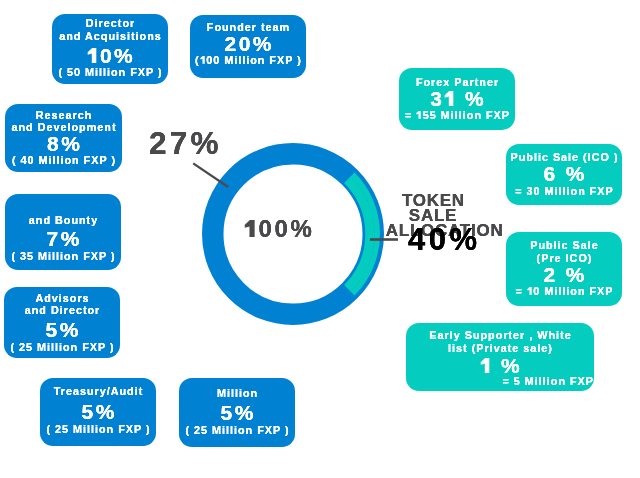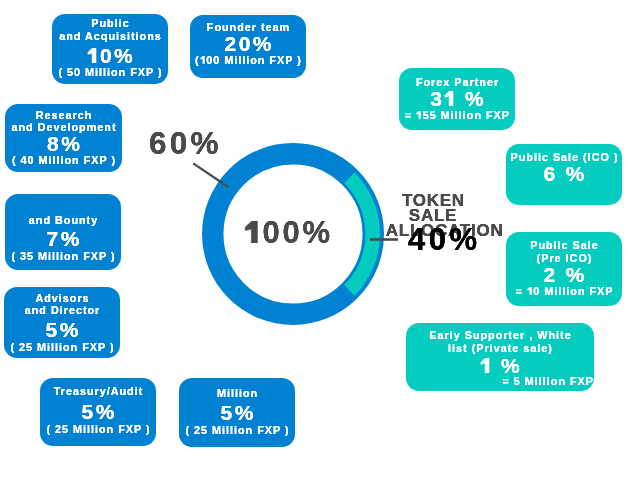--- a/index.html
+++ b/index.html
@@ -9,21 +9,21 @@
   #stage{position:relative;width:640px;height:478px;}
   .card{position:absolute;border-radius:13px;color:#fff;text-align:center;
         font-weight:bold;overflow:visible;}
   .card .ln{position:absolute;left:0;width:100%;white-space:nowrap;}
   .card .ttl{font-size:10.8px;letter-spacing:1px;text-indent:1px;line-height:12.6px;}
   .card .pct{font-size:21px;letter-spacing:2.4px;text-indent:2.4px;line-height:21px;}
   .card .amt{font-size:10.8px;letter-spacing:1px;text-indent:1px;line-height:12.6px;}
   .blue{background:#0081d1;}
   .teal{background:#04cdc0;}
   .donutwrap{position:absolute;left:202px;top:143px;width:182px;height:182px;}
-  .center100{position:absolute;left:244px;top:215px;color:#4a4a4c;font-weight:bold;font-size:31px;letter-spacing:2.7px;white-space:nowrap;}
+  .center100{position:absolute;left:244px;top:215px;color:#4a4a4c;font-weight:bold;font-size:24px;letter-spacing:2.7px;white-space:nowrap;}
   .lbl60{position:absolute;left:149px;top:125px;color:#4a4a4c;font-weight:bold;font-size:31.5px;letter-spacing:3.2px;white-space:nowrap;}
   .lbl40{position:absolute;left:408px;top:222px;color:#000000;font-weight:bold;font-size:31px;letter-spacing:3.5px;white-space:nowrap;}
   .one{display:inline-block;vertical-align:baseline;width:0.6em;height:0.716em;}
   .one svg{display:block;width:100%;height:100%;}
   .one svg path{fill:currentColor;stroke:currentColor;stroke-width:14;stroke-linejoin:round;}
   .tsa{position:absolute;left:385px;top:193px;color:#4a4a4c;font-weight:bold;font-size:17px;line-height:15.1px;text-align:center;width:96px;letter-spacing:0.75px;text-indent:0.75px;}
 </style>
 </head>
 <body>
 
@@ -33,34 +33,34 @@
     <svg width="182" height="182" viewBox="0 0 182 182">
       <circle cx="91" cy="91" r="80.25" fill="none" stroke="#0081d1" stroke-width="21.5"></circle>
       <path fill="none" stroke="#04cdc0" stroke-width="14.7" d="M 147.31 34.69 A 79.65 79.65 0 0 1 147.31 147.31"></path>
       <path fill="none" stroke="#06c0bd" stroke-width="0.9" opacity="0.85" d="M 148.6 33.4 A 81 81 0 0 1 148.6 148.6"></path>
     </svg>
   </div>
 
   <div class="center100"><span class="one"><svg viewBox="0 0 600 716" preserveAspectRatio="none" aria-hidden="true">
           <path d="M 252 0 L 436 0 L 436 716 L 236 716 L 236 267 L 39 308 L 39 197 Z"></path>
         </svg></span>00%</div>
-  <div class="lbl60">60%</div>
+  <div class="lbl60">27%</div>
   <svg class="leader" style="position:absolute;left:0;top:0;width:640px;height:478px;pointer-events:none;">
     <line x1="193.2" y1="163.4" x2="228.2" y2="187" stroke="#4a4a4c" stroke-width="2.3"></line>
     <line x1="370" y1="239.5" x2="398" y2="239.5" stroke="#4a4a4c" stroke-width="2.6"></line>
   </svg>
   <div class="tsa">
     <div>TOKEN SALE</div>
     <div>ALLOCATION</div>
   </div>
   <div class="lbl40">40%</div>
 
   <div id="cards">
       <div class="card blue" style="left: 52px; top: 14px; width: 116px; height: 70px;">
-        <div class="ln ttl" style="top: 3.46px;">Public</div>
+        <div class="ln ttl" style="top: 3.46px;">Director</div>
         <div class="ln ttl" style="top: 15.86px;">and Acquisitions</div>
         <div class="ln pct" style="top: 30.9px;"><span class="one"><svg viewBox="0 0 600 716" preserveAspectRatio="none" aria-hidden="true">
               <path d="M 252 0 L 436 0 L 436 716 L 236 716 L 236 267 L 39 308 L 39 197 Z"></path>
             </svg></span>0%</div>
         <div class="ln amt" style="top: 52.06px;">( 50 Million FXP )</div>
       </div>
       <div class="card blue" style="left: 190px; top: 15px; width: 116px; height: 63px;">
         <div class="ln ttl" style="top: 6.06px;">Founder team</div>
         <div class="ln pct" style="top: 17.9px;">20%</div>
         <div class="ln amt" style="top: 38.66px;">(<span class="one"><svg viewBox="0 0 600 716" preserveAspectRatio="none" aria-hidden="true">
@@ -99,20 +99,21 @@
         <div class="ln pct" style="top: 19.8px;">3<span class="one"><svg viewBox="0 0 600 716" preserveAspectRatio="none" aria-hidden="true">
               <path d="M 252 0 L 436 0 L 436 716 L 236 716 L 236 267 L 39 308 L 39 197 Z"></path>
             </svg></span>&nbsp;%</div>
         <div class="ln amt" style="top: 40.96px;">=&nbsp;<span class="one"><svg viewBox="0 0 600 716" preserveAspectRatio="none" aria-hidden="true">
               <path d="M 252 0 L 436 0 L 436 716 L 236 716 L 236 267 L 39 308 L 39 197 Z"></path>
             </svg></span>55&nbsp;Million&nbsp;FXP</div>
       </div>
       <div class="card teal" style="left: 506px; top: 144px; width: 116px; height: 61px;">
         <div class="ln ttl" style="top: 6.96px;">Public Sale (ICO )</div>
         <div class="ln pct" style="top: 19.4px;">6 %</div>
+        <div class="ln amt" style="top: 40.96px;">= 30 Million FXP</div>
       </div>
       <div class="card teal" style="left: 506px; top: 232px; width: 116px; height: 74px;">
         <div class="ln ttl" style="top: 6.96px;">Public Sale</div>
         <div class="ln ttl" style="top: 19.96px;">(Pre ICO)</div>
         <div class="ln pct" style="top: 31.5px;">2 %</div>
         <div class="ln amt" style="top: 52.56px;">=&nbsp;<span class="one"><svg viewBox="0 0 600 716" preserveAspectRatio="none" aria-hidden="true">
               <path d="M 252 0 L 436 0 L 436 716 L 236 716 L 236 267 L 39 308 L 39 197 Z"></path>
             </svg></span>0&nbsp;Million&nbsp;FXP</div>
       </div>
       <div class="card teal" style="left: 406px; top: 323px; width: 188px; height: 68px;">

